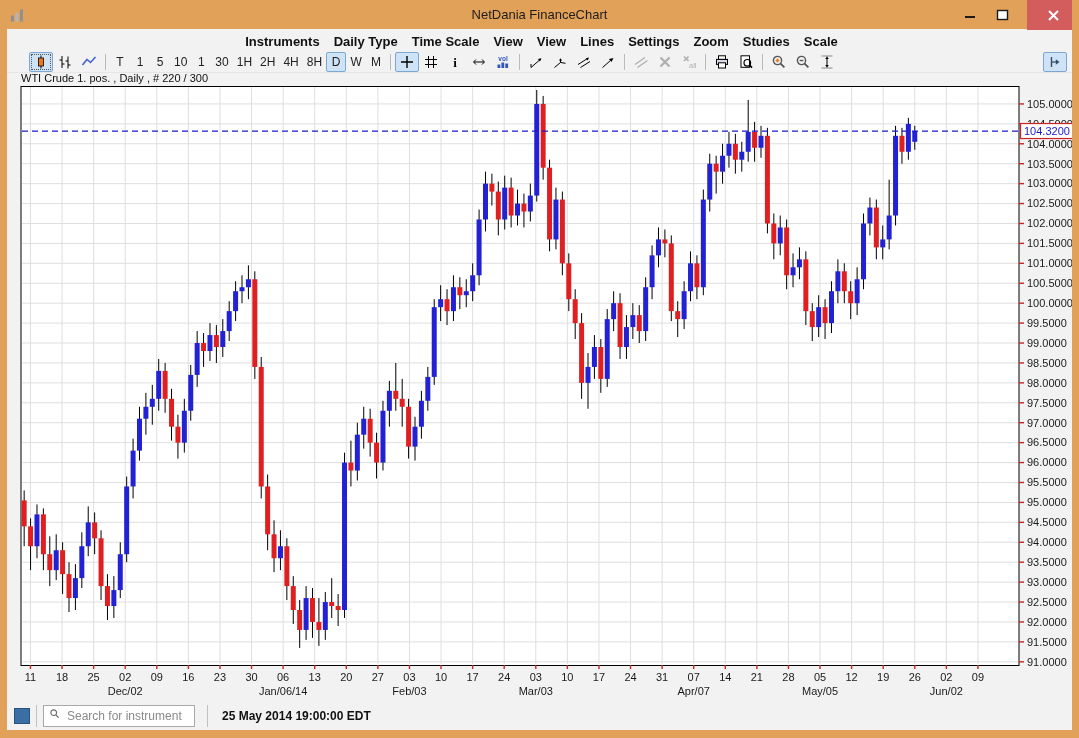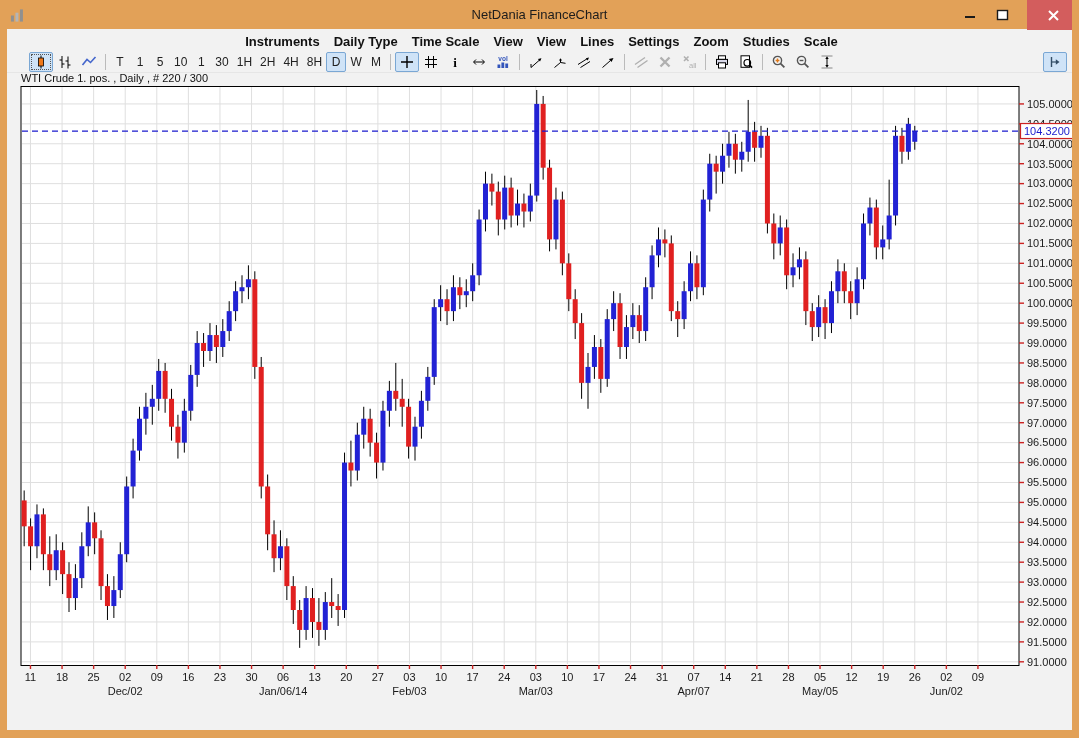--- a/index.html
+++ b/index.html
@@ -990,15 +990,28 @@
         <g>
           <line x1="907.7784810126582" y1="39.84858912594632" x2="907.7784810126582" y2="63.75774260151444" stroke="#000000" stroke-width="1"></line>
           <rect x="905.2784810126582" y="45.02890571231972" width="5" height="10.759119064005354" fill="#2222d4"></rect>
         </g>
       </g>
       <line x1="15" y1="45.02890571231972" x2="1012" y2="45.02890571231972" stroke="#1a1acd" stroke-width="1.2" stroke-dasharray="6,4"></line>
       <rect x="1013.5" y="37.52890571231972" width="57" height="15" fill="#ffffff" stroke="#cc2222" stroke-width="1.2"></rect>
       <text x="1017" y="49.02890571231972" font-family="&quot;Liberation Sans&quot;,sans-serif" font-size="11px" fill="#1a1acd">104.3200</text>
     </svg>
 
+  <div id="statusbar">
+    <div id="status-color-button"></div>
+    <div class="sb-sep"></div>
+    <div id="search-box">
+      <span id="search-icon" style="margin:0 3px 0 5px;"><svg width="13" height="13" viewBox="0 0 16 16">
+            <circle cx="5.8" cy="5.8" r="3.5" fill="none" stroke="#666" stroke-width="1.3"></circle>
+            <path d="M8.4 8.4 11.8 11.8" stroke="#666" stroke-width="1.5"></path>
+          </svg></span>
+      <input id="search-input" placeholder="Search for instrument" style="">
+    </div>
+    <div class="sb-sep" style="margin-left:12px;"></div>
+    <div id="timestamp">25 May 2014 19:00:00 EDT</div>
+  </div>
 
   <div id="bottom-edge"></div>
 </div>
 
 </body></html>

